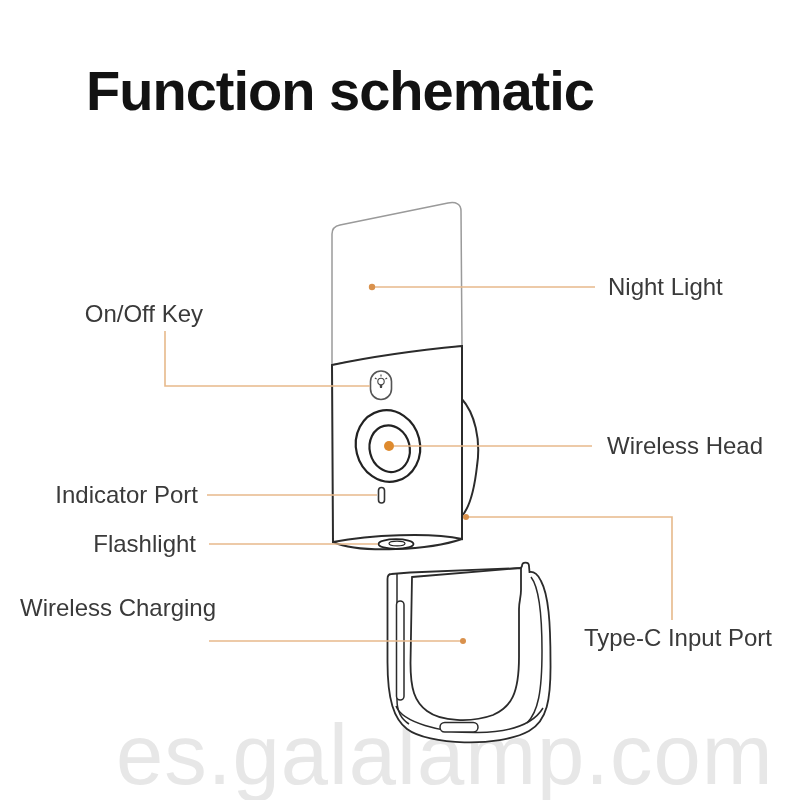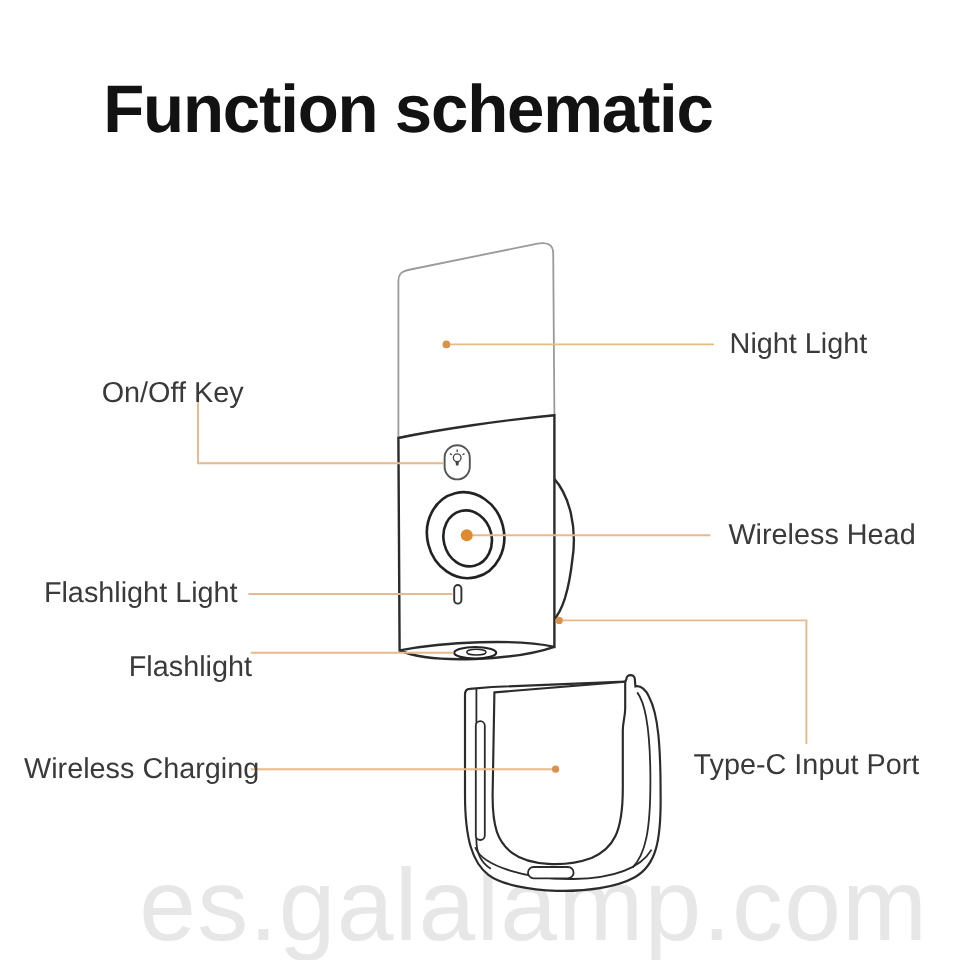--- a/index.html
+++ b/index.html
@@ -16,27 +16,27 @@
     position:absolute;top:706px;left:116px;z-index:1;
     font-size:85px;font-weight:normal;color:#e7e7e7;letter-spacing:1px;
     white-space:nowrap;
   }
   .art{position:absolute;top:0;left:0;z-index:2;}
   .callout{
     position:absolute;z-index:3;font-size:24px;color:#3a3a3a;
     line-height:24px;white-space:nowrap;
   }
   .callout.right-align{text-align:right;}
-  .callout.center-align{text-align:center;}
+  .callout.center-align{text-align:right;}
   .lbl-night-light{top:275px;left:608px;}
-  .lbl-on-off{top:316px;left:20px;width:183px;}
+  .lbl-on-off{top:302px;left:20px;width:183px;}
   .lbl-sensing{top:434px;left:607px;}
   .lbl-indicator{top:483px;left:20px;width:178px;}
-  .lbl-flashlight{top:532px;left:30px;width:180px;margin-top:12px;}
-  .lbl-wireless{top:629px;left:20px;width:183px;}
+  .lbl-flashlight{top:532px;left:16px;width:180px;}
+  .lbl-wireless{top:596px;left:20px;width:183px;}
   .lbl-typec{top:626px;left:572px;width:200px;}
 </style>
 </head>
 <body>
 
 <div class="page-title">Function schematic</div>
 
 <div class="watermark">es.galalamp.com</div>
 
 <svg class="art" width="800" height="800" viewBox="0 0 800 800">
@@ -107,16 +107,16 @@
     <circle cx="372" cy="287" r="3.2" fill="#d9914c"></circle>
     <circle cx="389" cy="446" r="5" fill="#de8a2e"></circle>
     <circle cx="463" cy="641" r="3" fill="#d9914c"></circle>
     <circle cx="466" cy="517" r="3" fill="#d9914c"></circle>
   </g>
 </svg>
 
 <div class="callout lbl-night-light">Night Light</div>
 <div class="callout right-align lbl-on-off">On/Off Key</div>
 <div class="callout lbl-sensing">Wireless Head</div>
-<div class="callout right-align lbl-indicator">Flashlight Light</div>
+<div class="callout right-align lbl-indicator">Indicator Port</div>
 <div class="callout right-align lbl-flashlight">Flashlight</div>
 <div class="callout right-align lbl-wireless">Wireless Charging</div>
 <div class="callout center-align lbl-typec">Type-C Input Port</div>
 
 </body></html>

